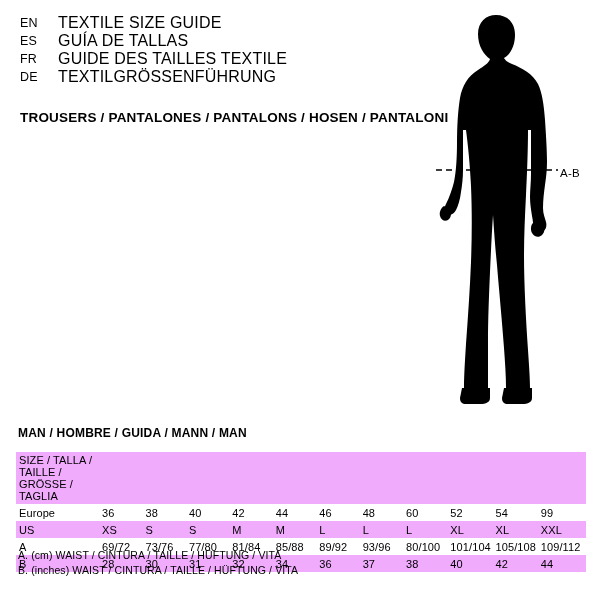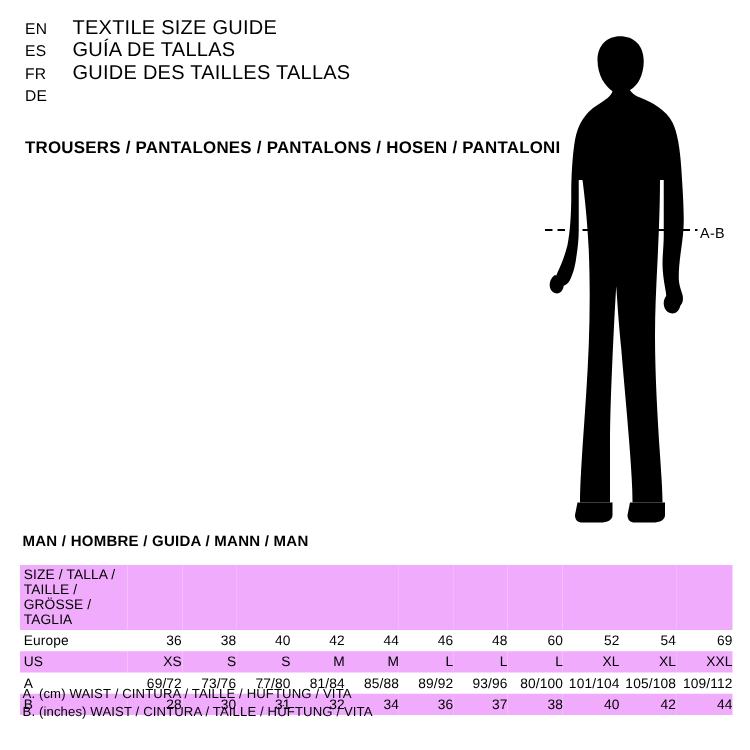--- a/index.html
+++ b/index.html
@@ -48,21 +48,21 @@
     top: 110px;
     font-size: 13.5px;
     font-weight: bold;
     letter-spacing: 0.2px;
   }
 
   
   .figure-wrap {
     position: absolute;
     left: 400px;
-    top: 24px;
+    top: 10px;
     width: 200px;
     height: 400px;
   }
   .figure-svg { display: block; }
   .ab-label {
     position: absolute;
     left: 160px;
     top: 157px;
     font-size: 11.5px;
     letter-spacing: 0.3px;
@@ -94,21 +94,21 @@
   }
   table.size-table tr.shaded td {
     background: #f0abfc;
   }
   table.size-table td.lbl {
     width: 92px;
     padding-left: 3px;
   }
   table.size-table td.val {
     width: 46px;
-    text-align: right;
+    text-align: left;
   }
 
   .notes {
     position: absolute;
     left: 18px;
     top: 548px;
     font-size: 10.5px;
     line-height: 15px;
     letter-spacing: 0.1px;
   }
@@ -123,24 +123,25 @@
     <div class="lang-row">
       <span class="lang-code">EN</span>
       <span class="lang-text">TEXTILE SIZE GUIDE</span>
     </div>
     <div class="lang-row">
       <span class="lang-code">ES</span>
       <span class="lang-text">GUÍA DE TALLAS</span>
     </div>
     <div class="lang-row">
       <span class="lang-code">FR</span>
-      <span class="lang-text">GUIDE DES TAILLES TALLAS</span>
+      <span class="lang-text">GUIDE DES TAILLES TEXTILE</span>
     </div>
     <div class="lang-row">
       <span class="lang-code">DE</span>
+      <span class="lang-text">TEXTILGRÖSSENFÜHRUNG</span>
     </div>
   </div>
 
   <div class="product-title">TROUSERS / PANTALONES / PANTALONS / HOSEN / PANTALONI</div>
 
   <div class="figure-wrap">
     <svg class="figure-svg" width="200" height="400" viewBox="0 0 200 400">
       <path fill="#000000" d="
         M78,24
         C78,12 86,5 96,5
@@ -224,21 +225,21 @@
         <td class="val">36</td>
         <td class="val">38</td>
         <td class="val">40</td>
         <td class="val">42</td>
         <td class="val">44</td>
         <td class="val">46</td>
         <td class="val">48</td>
         <td class="val">60</td>
         <td class="val">52</td>
         <td class="val">54</td>
-        <td class="val">69</td>
+        <td class="val">99</td>
       </tr>
       <tr class="shaded">
         <td class="lbl">US</td>
         <td class="val">XS</td>
         <td class="val">S</td>
         <td class="val">S</td>
         <td class="val">M</td>
         <td class="val">M</td>
         <td class="val">L</td>
         <td class="val">L</td>

